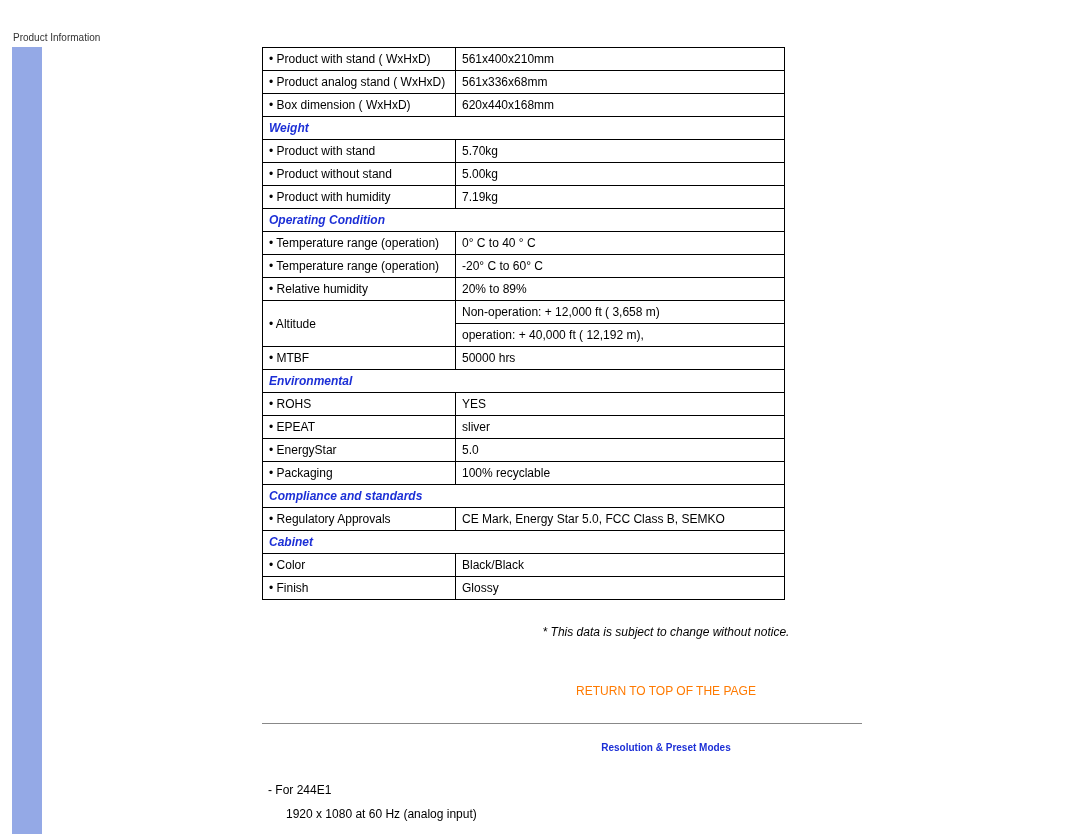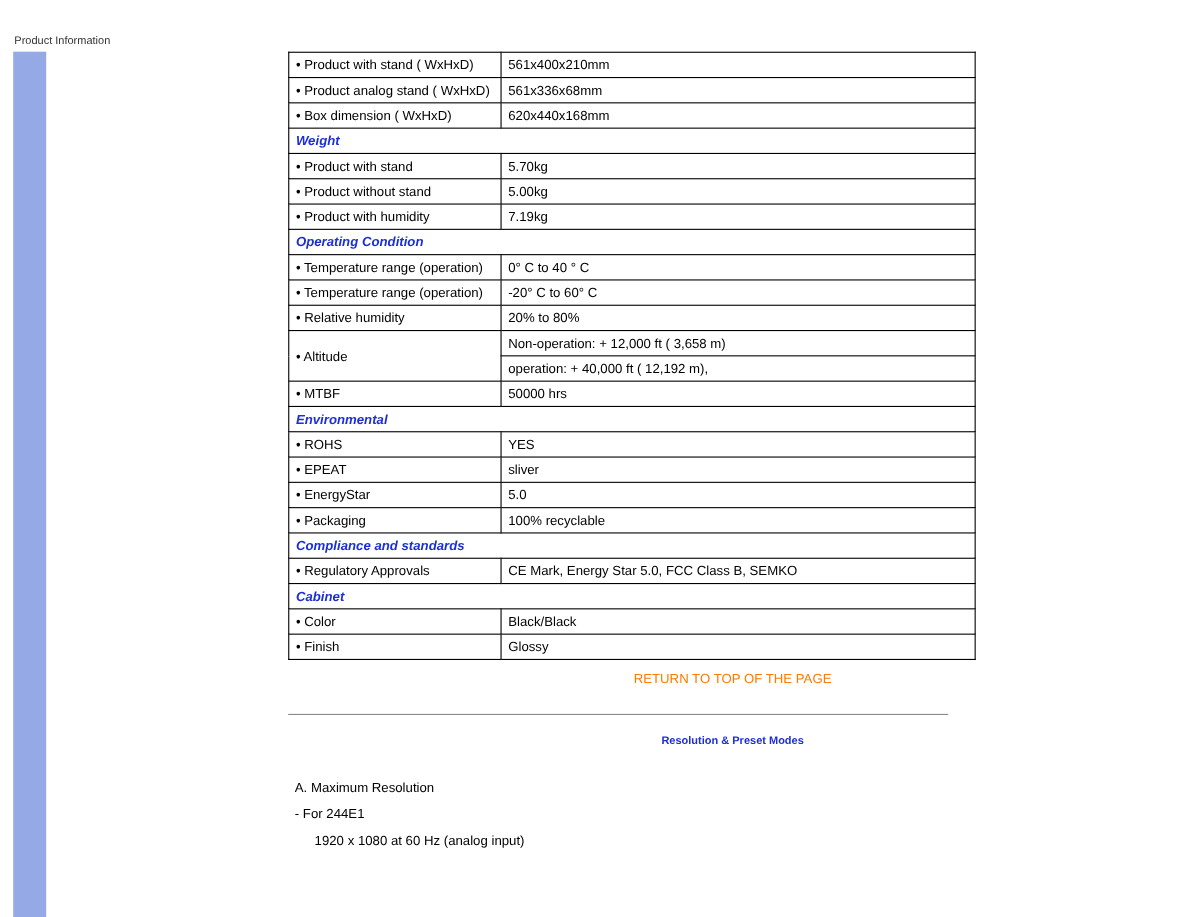--- a/index.html
+++ b/index.html
@@ -24,21 +24,21 @@
     background: #94a9e6;
     min-height: 800px;
     margin-left: 12px;
   }
   .content {
     flex: 1;
     padding: 0 10px 40px 220px;
   }
   table.spec-table {
     border-collapse: collapse;
-    width: 625px;
+    width: 523px;
     margin: 0 0 10px 0;
   }
   table.spec-table td {
     border: 1px solid #000;
     padding: 4px 6px;
     font-size: 12px;
     vertical-align: middle;
   }
   td.section-header {
     font-weight: bold;
@@ -132,21 +132,21 @@
       <tr>
         <td class="label-cell">• Temperature range (operation)</td>
         <td>0° C to 40 ° C</td>
       </tr>
       <tr>
         <td class="label-cell">• Temperature range (operation)</td>
         <td>-20° C to 60° C</td>
       </tr>
       <tr>
         <td class="label-cell">• Relative humidity</td>
-        <td>20% to 80%</td>
+        <td>20% to 89%</td>
       </tr>
       <tr>
         <td class="label-cell" rowspan="2">• Altitude</td>
         <td>Non-operation: + 12,000 ft ( 3,658 m)</td>
       </tr>
       <tr>
         <td>operation: + 40,000 ft ( 12,192 m),</td>
       </tr>
       <tr>
         <td class="label-cell">• MTBF</td>
@@ -188,27 +188,27 @@
         <td class="label-cell">• Color</td>
         <td>Black/Black</td>
       </tr>
       <tr>
         <td class="label-cell">• Finish</td>
         <td>Glossy</td>
       </tr>
     </tbody>
       </table>
 
+    <div class="note">* This data is subject to change without notice.</div>
 
     <a href="#" class="return-link">RETURN TO TOP OF THE PAGE</a>
 
     <hr class="divider">
 
     <div class="section-title">Resolution &amp; Preset Modes</div>
 
     <div class="resolution-text">
-      <div>A.   Maximum Resolution</div>
       <div>-     For 244E1</div>
       <div class="indent">1920 x 1080 at 60 Hz (analog input)</div>
     </div>
 
   </div>
 </div>
 
 </body></html>

